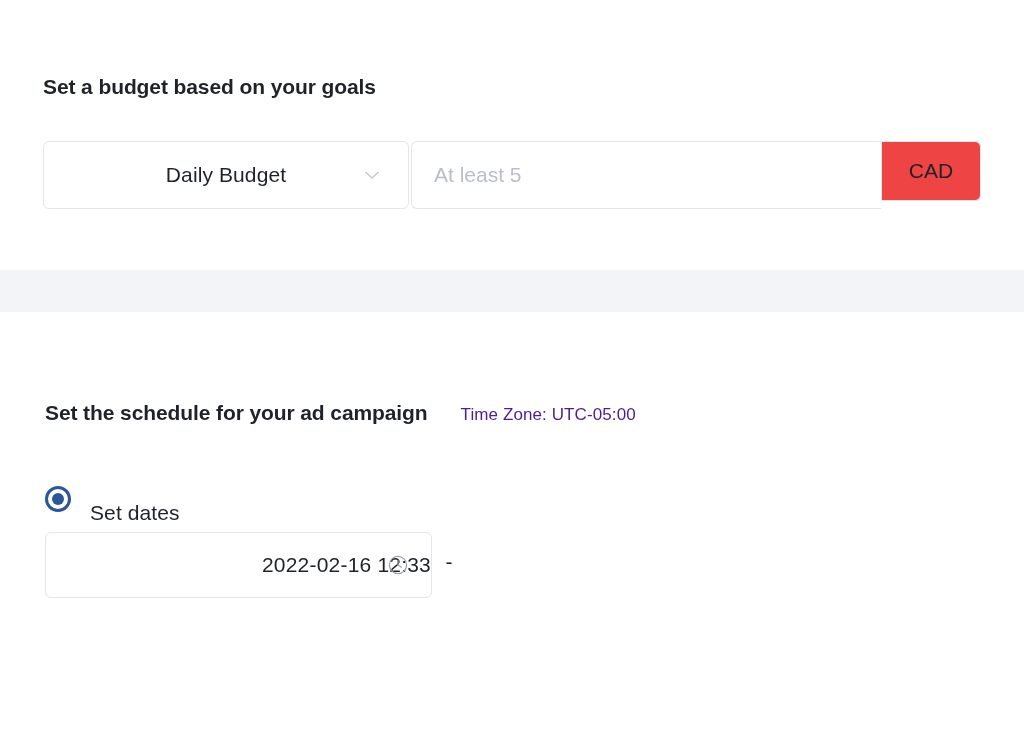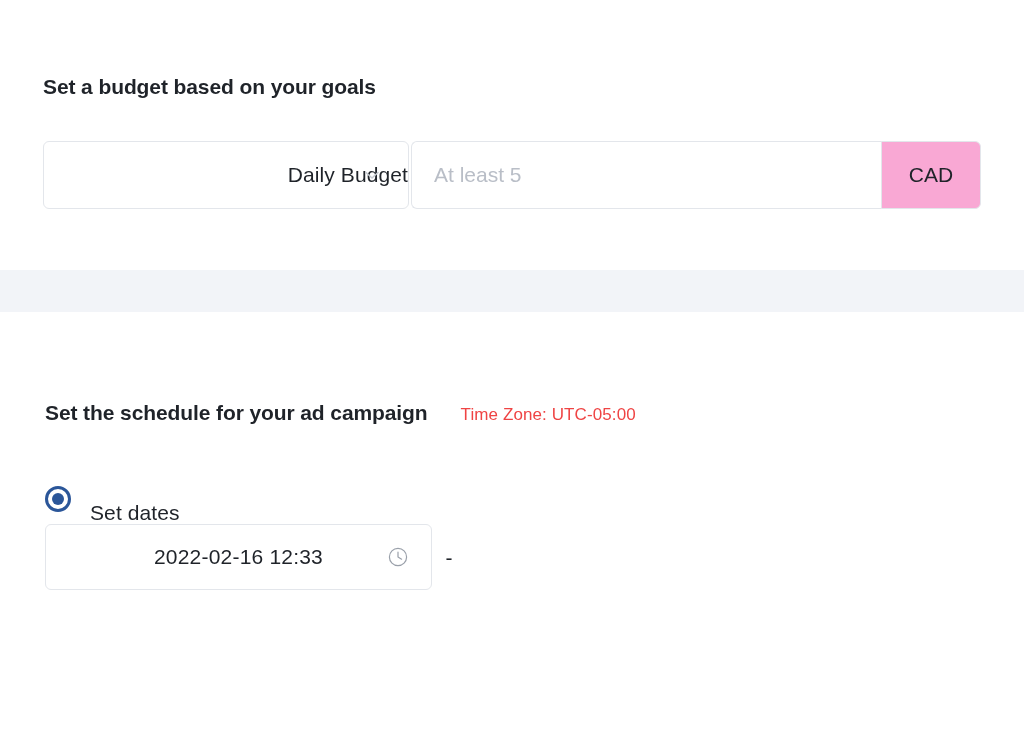--- a/index.html
+++ b/index.html
@@ -53,21 +53,21 @@
   }
   .budget-select {
     width: 366px;
     height: 68px;
     box-sizing: border-box;
     border: 1px solid #e3e6eb;
     border-radius: 6px;
     background: #ffffff;
     display: flex;
     align-items: center;
-    justify-content: flex-end;
+    justify-content: center;
     position: relative;
     cursor: pointer;
   }
   .budget-select-label {
     font-size: 21px;
     color: #1f2329;
     letter-spacing: 0.1px;
   }
   .chevron {
     position: absolute;
@@ -98,25 +98,25 @@
     color: #1f2329;
     padding: 0 22px;
     outline: none;
   }
   .budget-input::placeholder {
     color: #b9bec7;
     opacity: 1;
   }
   .currency-addon {
     width: 100px;
-    height: 68px;
+    height: 60px;
     box-sizing: border-box;
     border: 1px solid #e3e6eb;
     border-radius: 0 6px 6px 0;
-    background: #f9a8d4;
+    background: #ef4444;
     display: flex;
     align-items: center;
     justify-content: center;
     font-size: 21px;
     color: #1f2329;
   }
 
   
   .divider-band {
     position: absolute;
@@ -146,21 +146,21 @@
   }
   .schedule-title {
     font-size: 21px;
     font-weight: bold;
     letter-spacing: -0.1px;
     color: #1f2329;
   }
   .timezone {
     margin-left: 33px;
     font-size: 17px;
-    color: #ef4444;
+    color: #4c1d95;
     letter-spacing: 0.1px;
   }
 
   .radio-row {
     position: absolute;
     display: flex;
     align-items: center;
   }
   .radio-row.set-dates { left: 43px; top: 160px; }
   .radio-row.no-end    { left: 43px; top: 331px; }
@@ -210,23 +210,24 @@
     align-items: center;
   }
   .date-field {
     box-sizing: border-box;
     height: 66px;
     border: 1px solid #e3e6eb;
     border-radius: 6px;
     background: #ffffff;
     display: flex;
     align-items: center;
-    justify-content: center;
+    justify-content: flex-end;
     position: relative;
     cursor: pointer;
+    margin-top: 8px;
   }
   .date-field.start { width: 387px; }
   .date-field.end   { width: 387px; }
   .date-text {
     font-size: 21px;
     color: #1f2329;
     letter-spacing: 0.2px;
   }
   .clock-icon {
     position: absolute;

